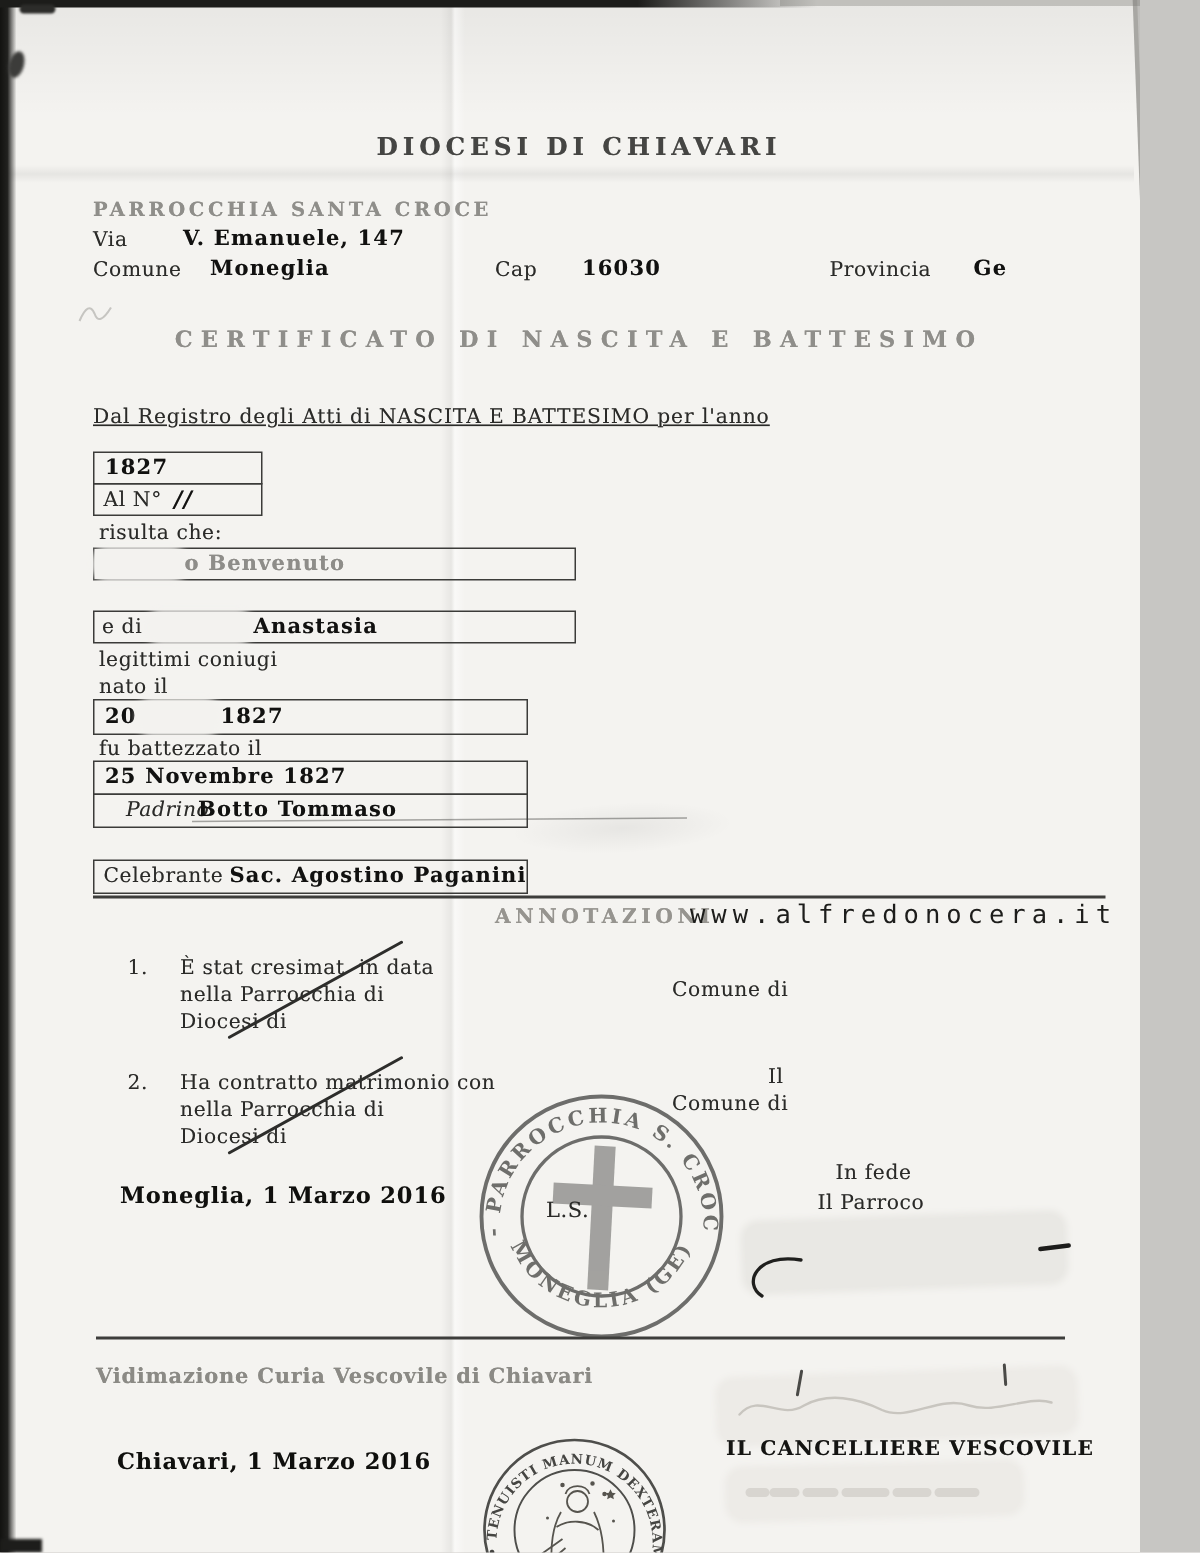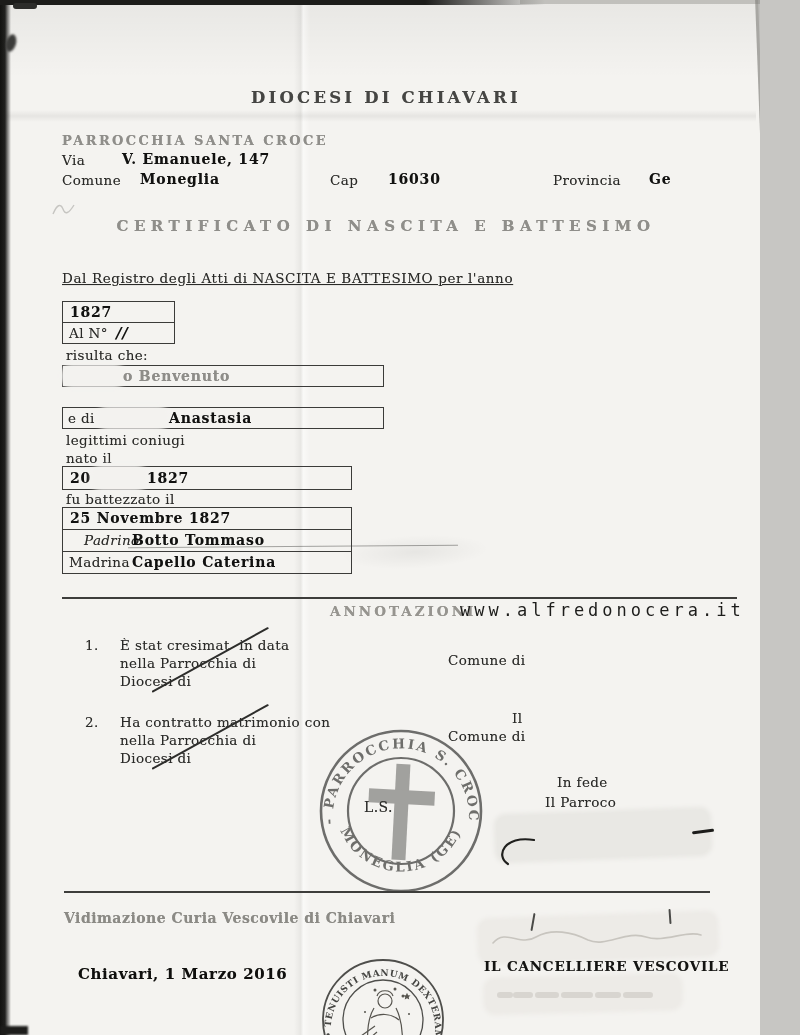--- a/index.html
+++ b/index.html
@@ -116,23 +116,23 @@
 
   <div class="t" style="left:66px;top:491px;">fu battezzato il</div>
 
   <div class="box" style="left:62px;top:507px;width:290px;height:23px;">
     <span class="t bold" style="left:7px;top:2px;">25 Novembre 1827</span>
   </div>
   <div class="box" style="left:62px;top:529px;width:290px;height:23px;">
     <span class="t" style="left:21px;top:2px;font-style:italic;">Padrino</span>
     <span class="t bold" style="left:69px;top:2px;">Botto Tommaso</span>
   </div>
-  <div class="box" style="left:62px;top:551px;width:290px;height:23px;">
-    <span class="t" style="left:6px;top:2px;">Madrina</span>
-    <span class="t bold" style="left:69px;top:2px;">Capello Caterina</span>
+  <div class="box" style="left:62px;top:573px;width:290px;height:23px;">
+    <span class="t" style="left:6px;top:2px;">Celebrante</span>
+    <span class="t bold" style="left:90px;top:2px;">Sac. Agostino Paganini</span>
   </div>
 
   <div class="hr" style="left:62px;top:597px;width:675px;"></div>
 
   <div class="t grayhead" style="left:330px;top:603px;font-size:13.5px;letter-spacing:3px;color:#96948f;">ANNOTAZIONI</div>
   <div class="t mono" style="left:460px;top:600px;font-size:17px;letter-spacing:4px;color:#1d1d1b;text-shadow:none;">www.alfredonocera.it</div>
 
   <div class="t" style="left:85px;top:637px;">1.</div>
   <div class="t" style="left:120px;top:637px;">È stat cresimat  in data</div>
   <div class="t" style="left:120px;top:655px;">nella Parrocchia di</div>
@@ -141,20 +141,21 @@
   <div class="t" style="left:448px;top:652px;">Comune di</div>
 
   <div class="t" style="left:85px;top:714px;">2.</div>
   <div class="t" style="left:120px;top:714px;">Ha contratto matrimonio con</div>
   <div class="t" style="left:120px;top:732px;">nella Parrocchia di</div>
   <div class="t" style="left:120px;top:750px;">Diocesi di</div>
   <div class="slash" style="left:152px;top:768px;width:133px;transform:rotate(-28.9deg);"></div>
   <div class="t" style="left:512px;top:710px;">Il</div>
   <div class="t" style="left:448px;top:728px;">Comune di</div>
 
+  <div class="t" style="left:80px;top:788px;font-size:15px;font-weight:bold;color:#0f0f0d;letter-spacing:.6px;">Moneglia, 1 Marzo 2016</div>
 
   <svg class="abs" style="left:317px;top:727px;" width="168" height="168" viewBox="0 0 168 168">
     <circle cx="84" cy="84" r="80" fill="none" stroke="#6d6d6b" stroke-width="2.6"></circle>
     <circle cx="84" cy="84" r="53" fill="none" stroke="#6d6d6b" stroke-width="2.2"></circle>
     <g transform="rotate(3 84 84)" fill="#9b9b98" opacity=".92">
       <rect x="77" y="37" width="14" height="96"></rect>
       <rect x="51" y="63" width="66" height="14"></rect>
     </g>
     <defs>
       <path id="s1top" d="M 17 101 A 68 68 0 1 1 151 101" fill="none"></path>

